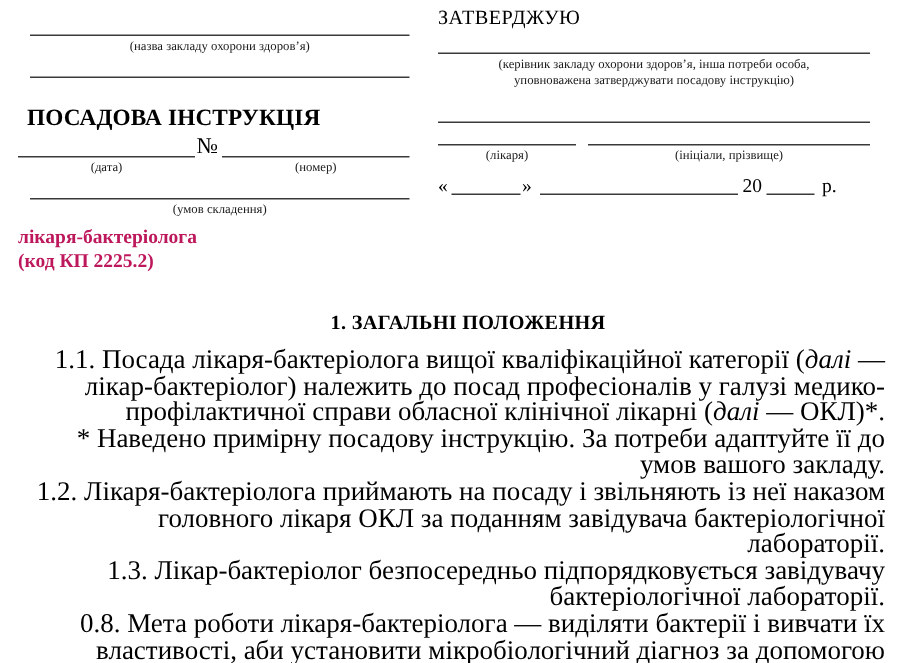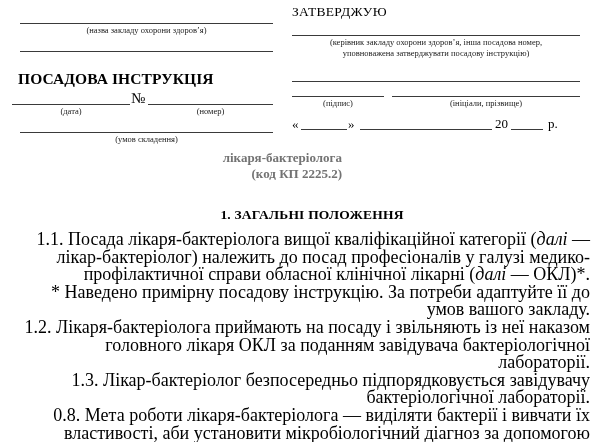--- a/index.html
+++ b/index.html
@@ -97,24 +97,23 @@
   .position-block {
     position: absolute;
     left: 12px;
     top: 150px;
     width: 330px;
   }
   .position-name,
   .position-code {
     font-size: 13px;
     font-weight: bold;
-    color: #737373;
+    color: #be185d;
     line-height: 16px;
     white-space: nowrap;
-    text-align: right;
   }
 
   
   .section-heading {
     position: absolute;
     left: 0;
     top: 207px;
     width: 600px;
     text-align: center;
     font-size: 13.5px;
@@ -167,29 +166,29 @@
 
       <div class="rule" style="left:20px; top:132px; width:253px;"></div>
       <div class="caption" style="left:20px; top:134px; width:253px;">(умов складення)</div>
     </div>
 
     <div class="col-right">
 
       <div class="approve-title">ЗАТВЕРДЖУЮ</div>
 
       <div class="rule" style="left:0px; top:35px; width:288px;"></div>
-      <div class="caption wrap" style="left:0px; top:37px; width:288px;">(керівник закладу охорони здоров’я, інша посадова номер,</div>
+      <div class="caption wrap" style="left:0px; top:37px; width:288px;">(керівник закладу охорони здоров’я, інша потреби особа,</div>
       <div class="caption wrap" style="left:0px; top:48px; width:288px;">уповноважена затверджувати посадову інструкцію)</div>
 
       <div class="rule" style="left:0px; top:81px; width:288px;"></div>
 
       <div class="rule" style="left:0px; top:96px; width:92px;"></div>
       <div class="rule" style="left:100px; top:96px; width:188px;"></div>
 
-      <div class="caption" style="left:0px; top:98px; width:92px;">(підпис)</div>
+      <div class="caption" style="left:0px; top:98px; width:92px;">(лікаря)</div>
       <div class="caption" style="left:100px; top:98px; width:188px;">(ініціали, прізвище)</div>
 
       <div class="dateline" style="left:0px; top:116px;">«</div>
       <div class="rule" style="left:9px; top:129px; width:46px;"></div>
       <div class="dateline" style="left:56px; top:116px;">»</div>
       <div class="rule" style="left:68px; top:129px; width:132px;"></div>
       <div class="dateline" style="left:203px; top:116px;">20</div>
       <div class="rule" style="left:219px; top:129px; width:32px;"></div>
       <div class="dateline" style="left:256px; top:116px;">р.</div>
     </div>

